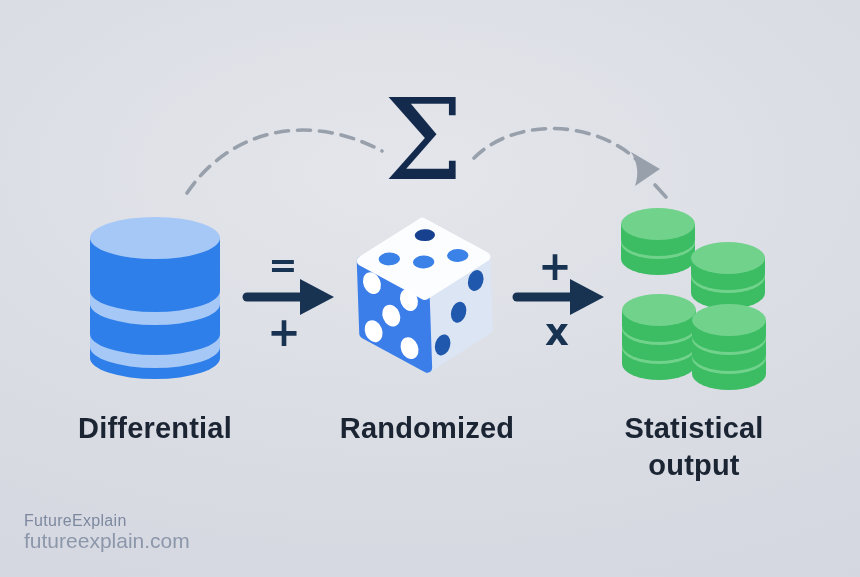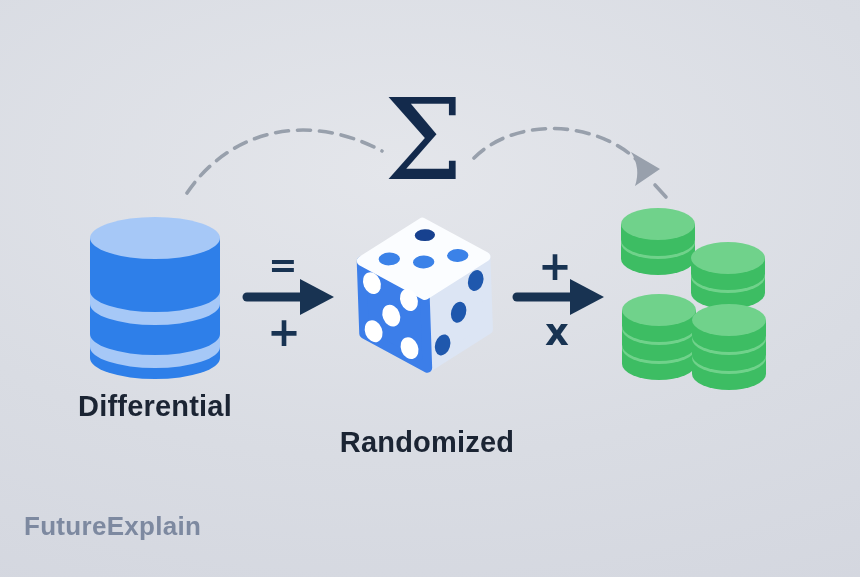--- a/index.html
+++ b/index.html
@@ -15,28 +15,28 @@
   }
   .op{
     color:#183352;font-weight:bold;width:44px;text-align:center;line-height:1;
     font-family:"DejaVu Sans", sans-serif;
   }
   .op-eq{left:261px;top:248px;font-size:35px;}
   .op-plus1{left:262px;top:312px;font-size:40px;}
   .op-plus2{left:533px;top:246px;font-size:40px;}
   .op-x{left:535px;top:314px;font-size:37px;}
   .step-label{
-    top:388px;width:300px;text-align:center;color:#1b2433;
+    top:410px;width:300px;text-align:center;color:#1b2433;
     font-size:29px;line-height:37px;font-weight:bold;letter-spacing:.2px;
   }
   .label-1{left:5px;}
-  .label-2{left:277px;margin-top:36px;}
+  .label-2{left:277px;}
   .label-3{left:544px;}
   .footer{left:24px;top:512px;line-height:1.08;}
-  .brand-name{font-size:26px;font-weight:bold;color:#7d89a0;letter-spacing:.3px;}
+  .brand-name{font-size:16px;font-weight:normal;color:#7d89a0;letter-spacing:.3px;}
   .brand-domain{font-size:21px;color:#8c97ab;margin-top:1px;}
   svg{display:block;}
 </style>
 </head>
 <body>
 
 <div class="canvas">
 
   <svg class="abs" style="left:0;top:0" width="860" height="577" viewBox="0 0 860 577">
     <path d="M187,193 C228,132 305,110 382,151" fill="none" stroke="#98a0ac" stroke-width="3.6" stroke-linecap="round" stroke-dasharray="13 9"></path>
@@ -123,18 +123,23 @@
         <ellipse cx="117" cy="124" rx="37" ry="16" fill="#70d28b"></ellipse>
     </g>
   </svg>
 
   <div class="abs step-label label-1">
     <div>Differential</div>
   </div>
   <div class="abs step-label label-2">
     <div>Randomized</div>
   </div>
+  <div class="abs step-label label-3">
+    <div>Statistical</div>
+    <div>output</div>
+  </div>
 
   <div class="abs footer">
     <div class="brand-name">FutureExplain</div>
+    <div class="brand-domain">futureexplain.com</div>
   </div>
 
 </div>
 
 </body></html>

